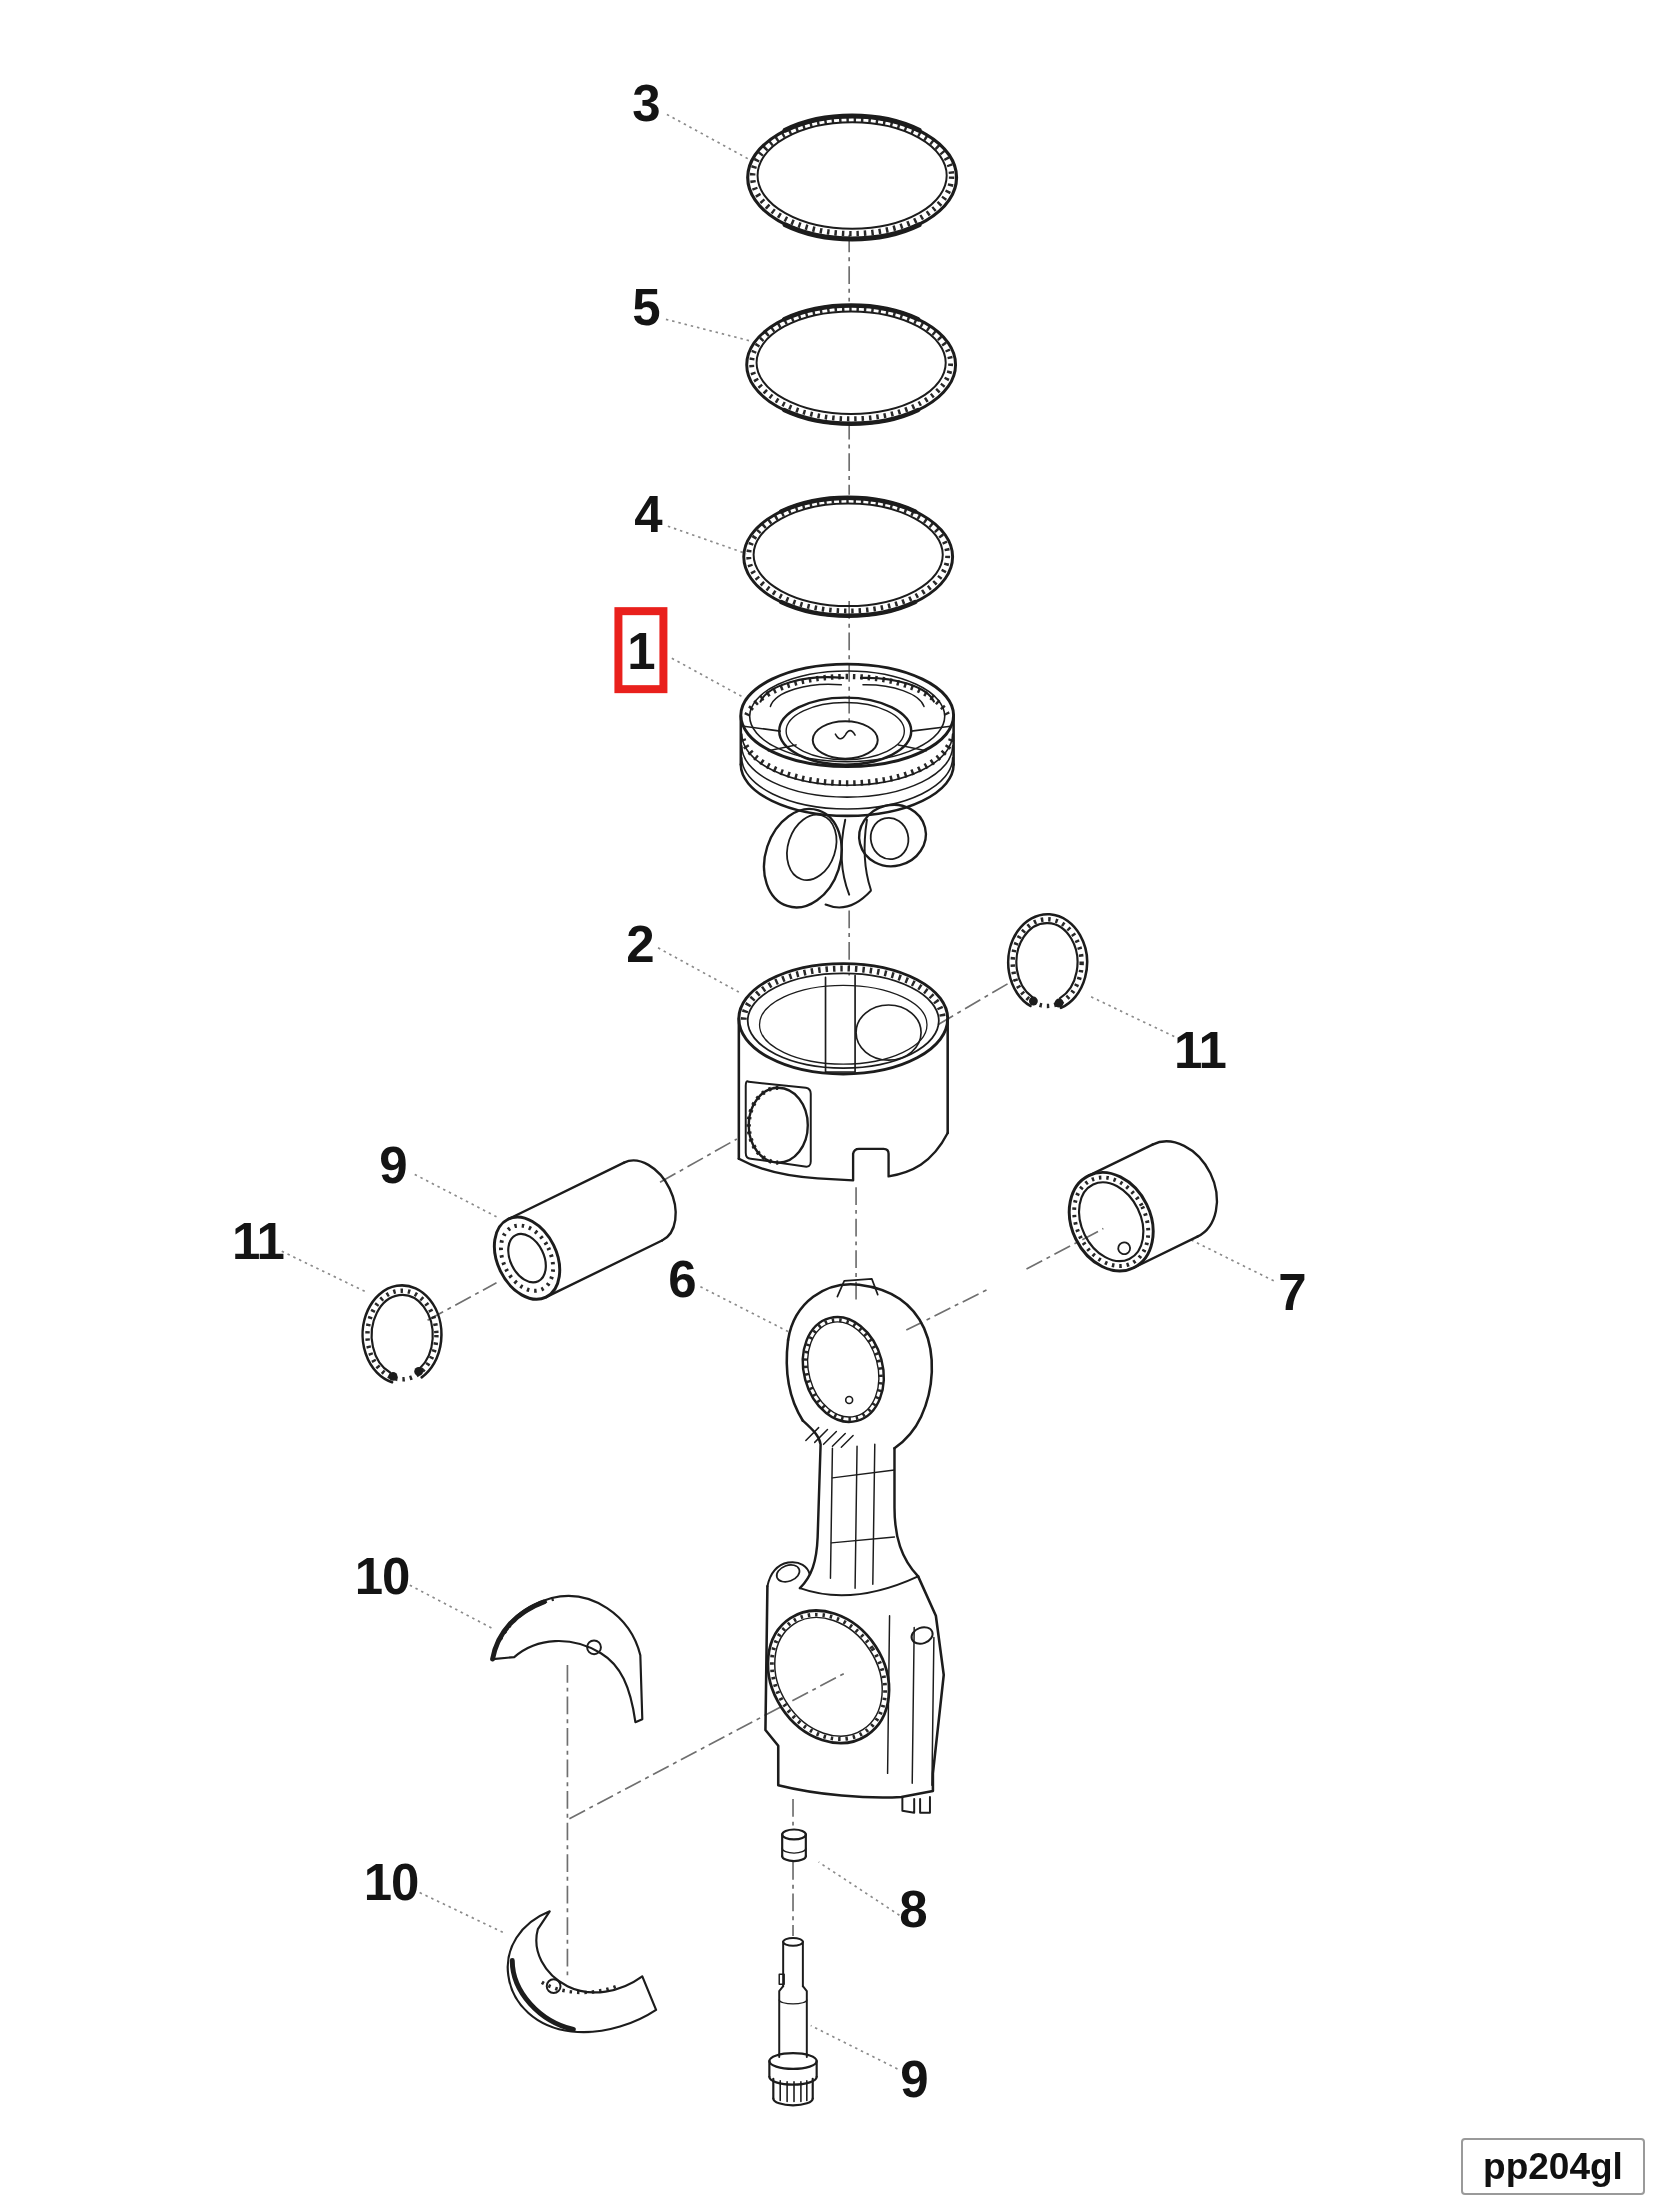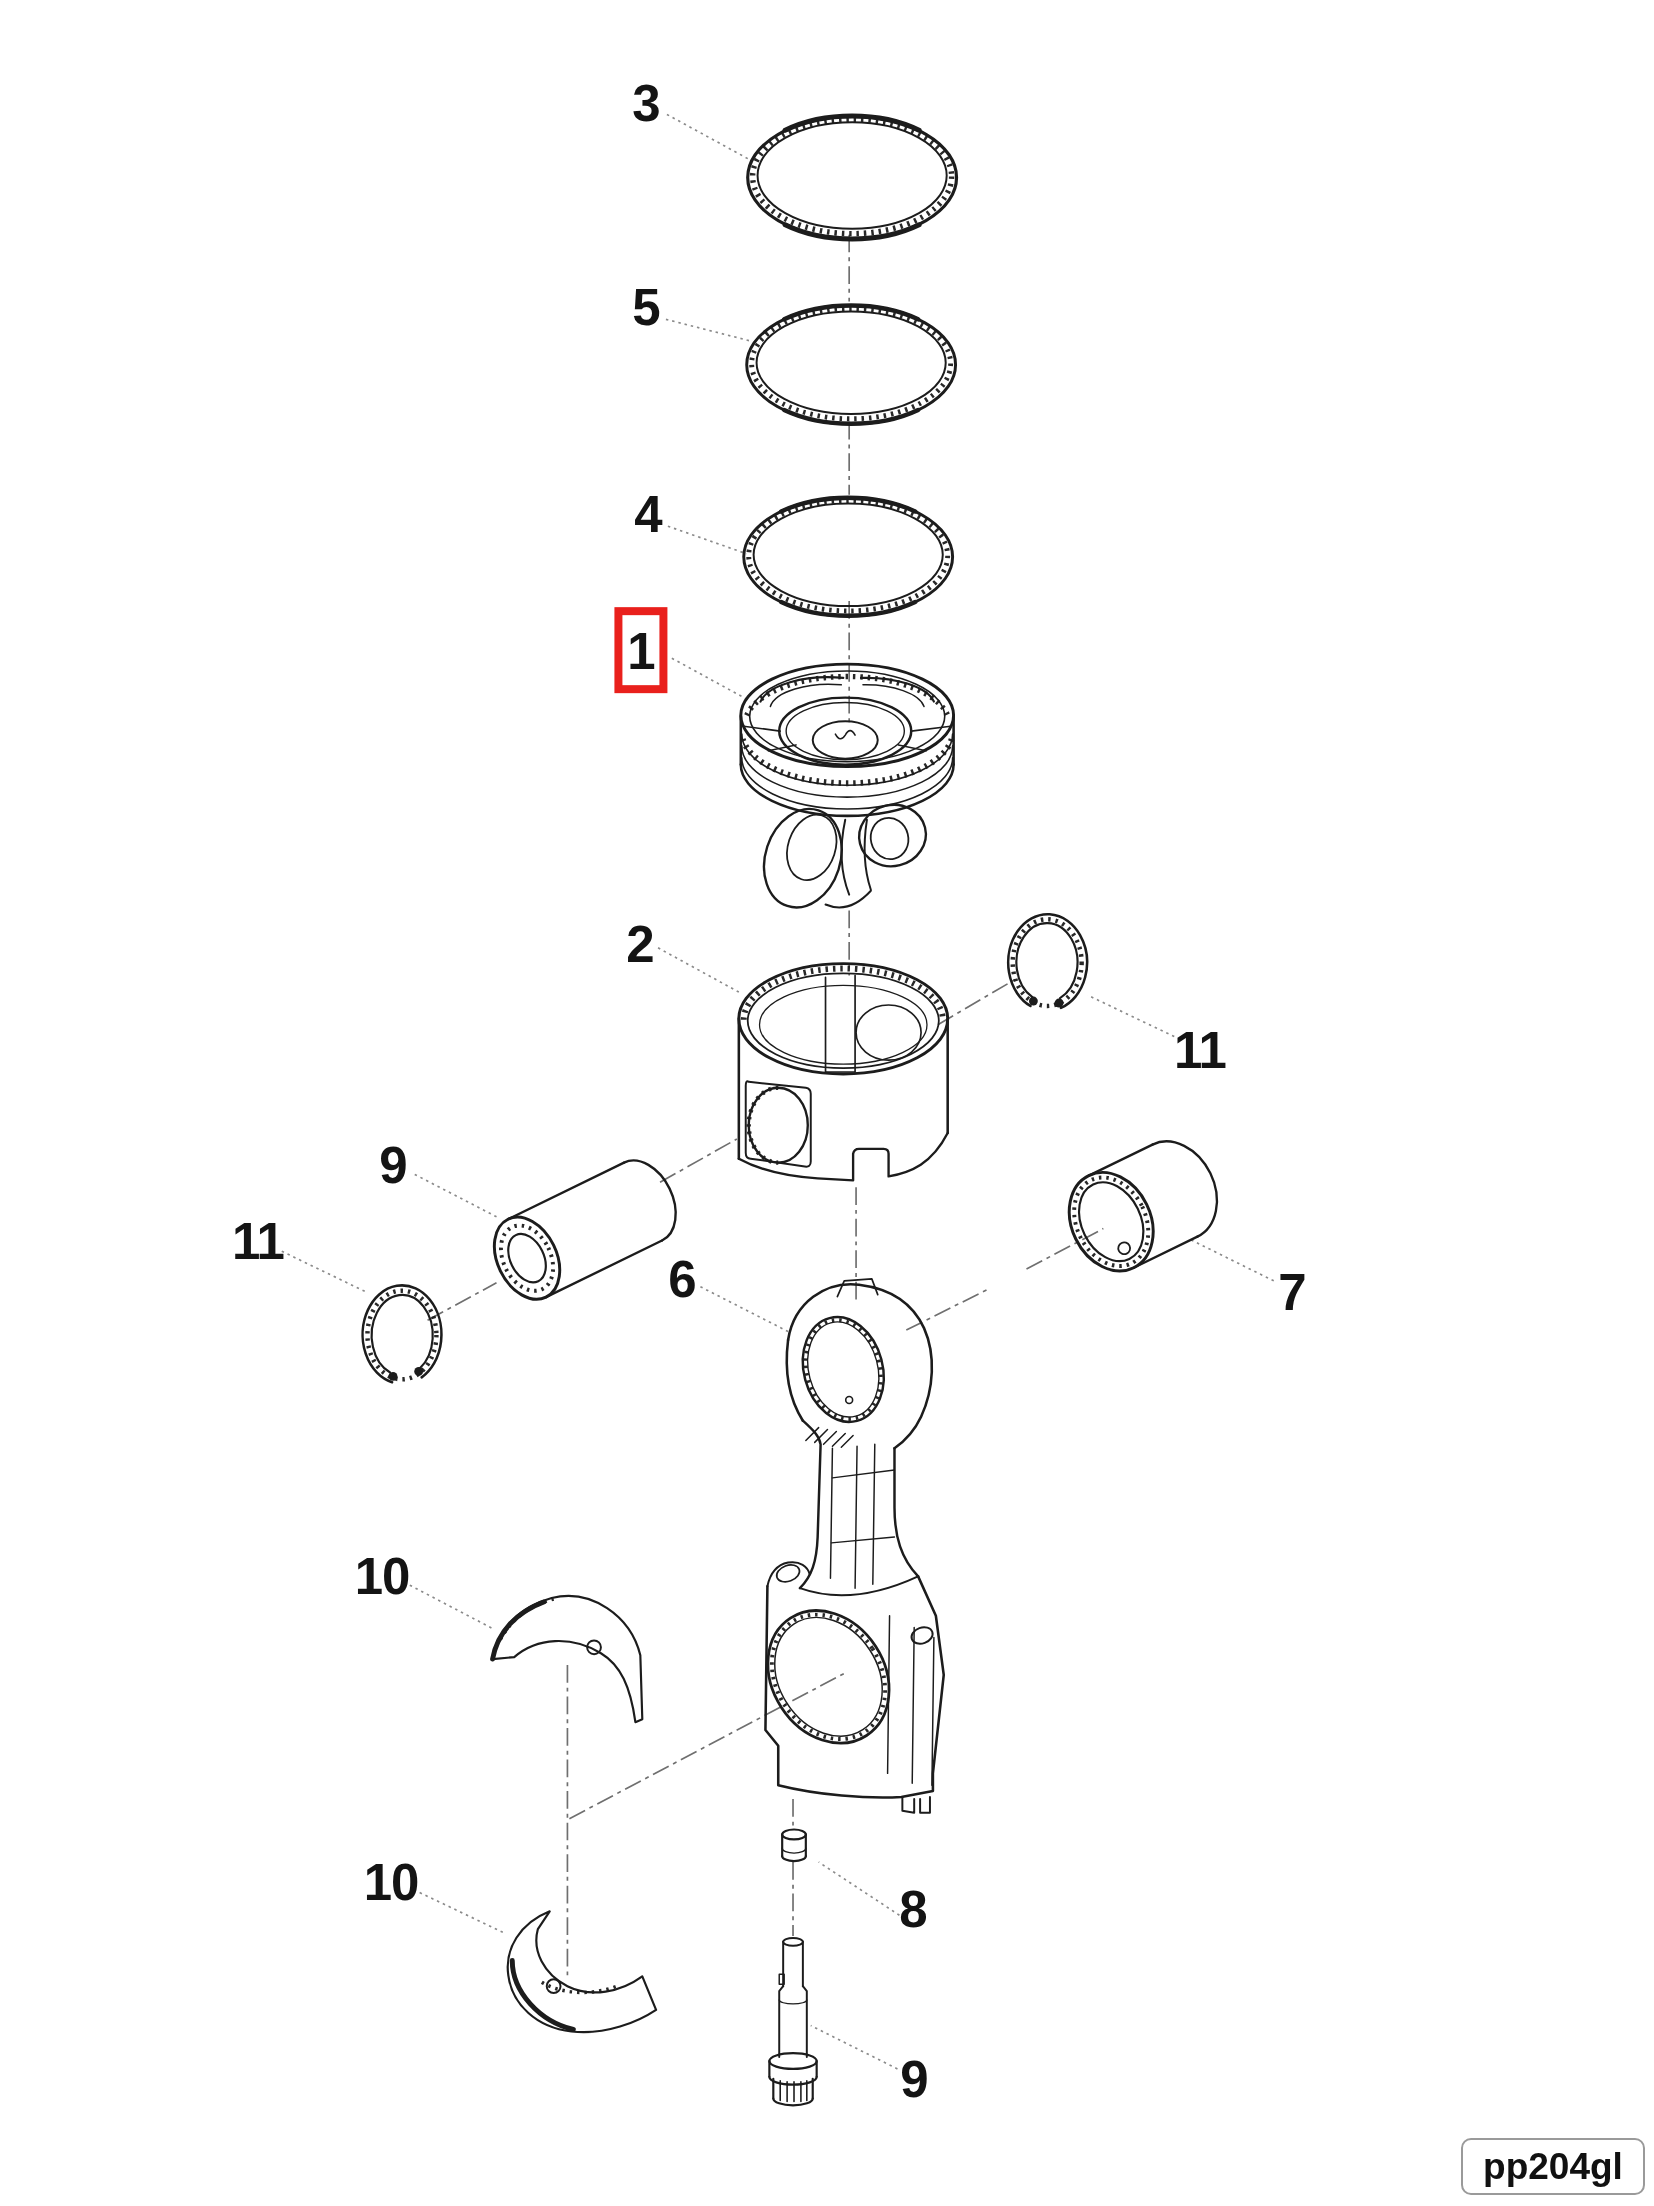--- a/index.html
+++ b/index.html
@@ -3,21 +3,21 @@
 <meta charset="utf-8">
 <style>
   html,body{margin:0;padding:0;background:#fff;}
   #stage{position:relative;width:1655px;height:2207px;background:#ffffff;overflow:hidden;
          font-family:"Liberation Sans",sans-serif;}
   #drawing{position:absolute;left:0;top:0;width:1655px;height:2207px;}
   .callout{position:absolute;transform:translate(-50%,-50%);font:700 51px "Liberation Sans",sans-serif;
            color:#141414;line-height:1;white-space:nowrap;letter-spacing:-1px;}
   .callout.highlighted{border:8.9px solid #e9201c;background:#ffffff;padding:10.8px 4.9px 7.9px 4.9px;}
   #code-box{position:absolute;left:1461px;top:2138px;width:184px;height:57px;border:2px solid #9a9a9a;
-            border-radius:10px;background:#fff;display:flex;align-items:center;justify-content:center;
+            border-radius:4px;background:#fff;display:flex;align-items:center;justify-content:center;
             box-sizing:border-box;}
   #code-box span{font:700 37px "Liberation Sans",sans-serif;color:#111;letter-spacing:0px;}
   svg *{vector-effect:none;}
   .ink{stroke:#1c1c1c;fill:none;stroke-linecap:round;stroke-linejoin:round;}
   .leader{stroke:#8a8a8a;stroke-width:1.7;fill:none;stroke-dasharray:2.5 4;}
   .cline{stroke:#6f6f6f;stroke-width:1.7;fill:none;stroke-dasharray:18 5 4 5;}
   .knurl{stroke:#1c1c1c;fill:none;stroke-dasharray:2.5 5;opacity:.95;}
 </style>
 </head>
 <body>

